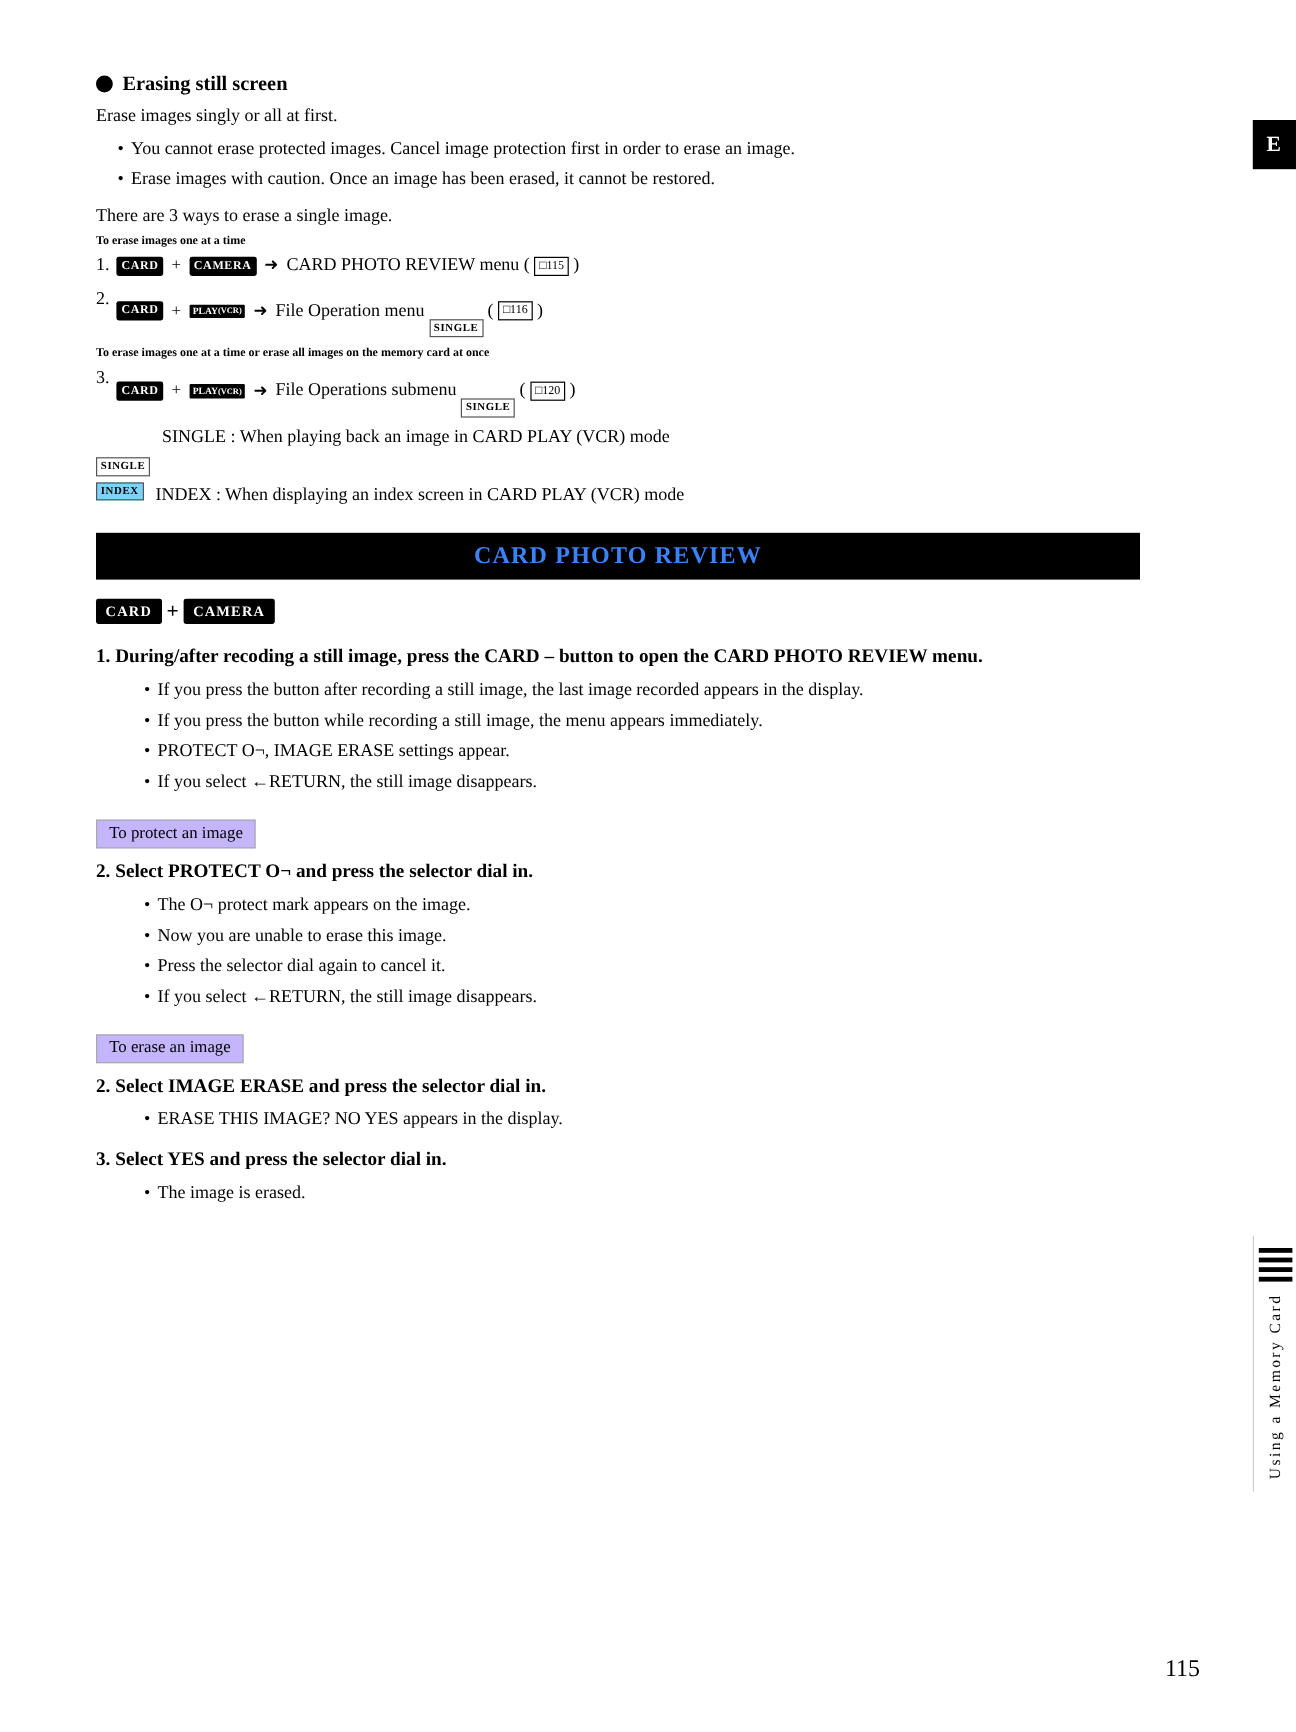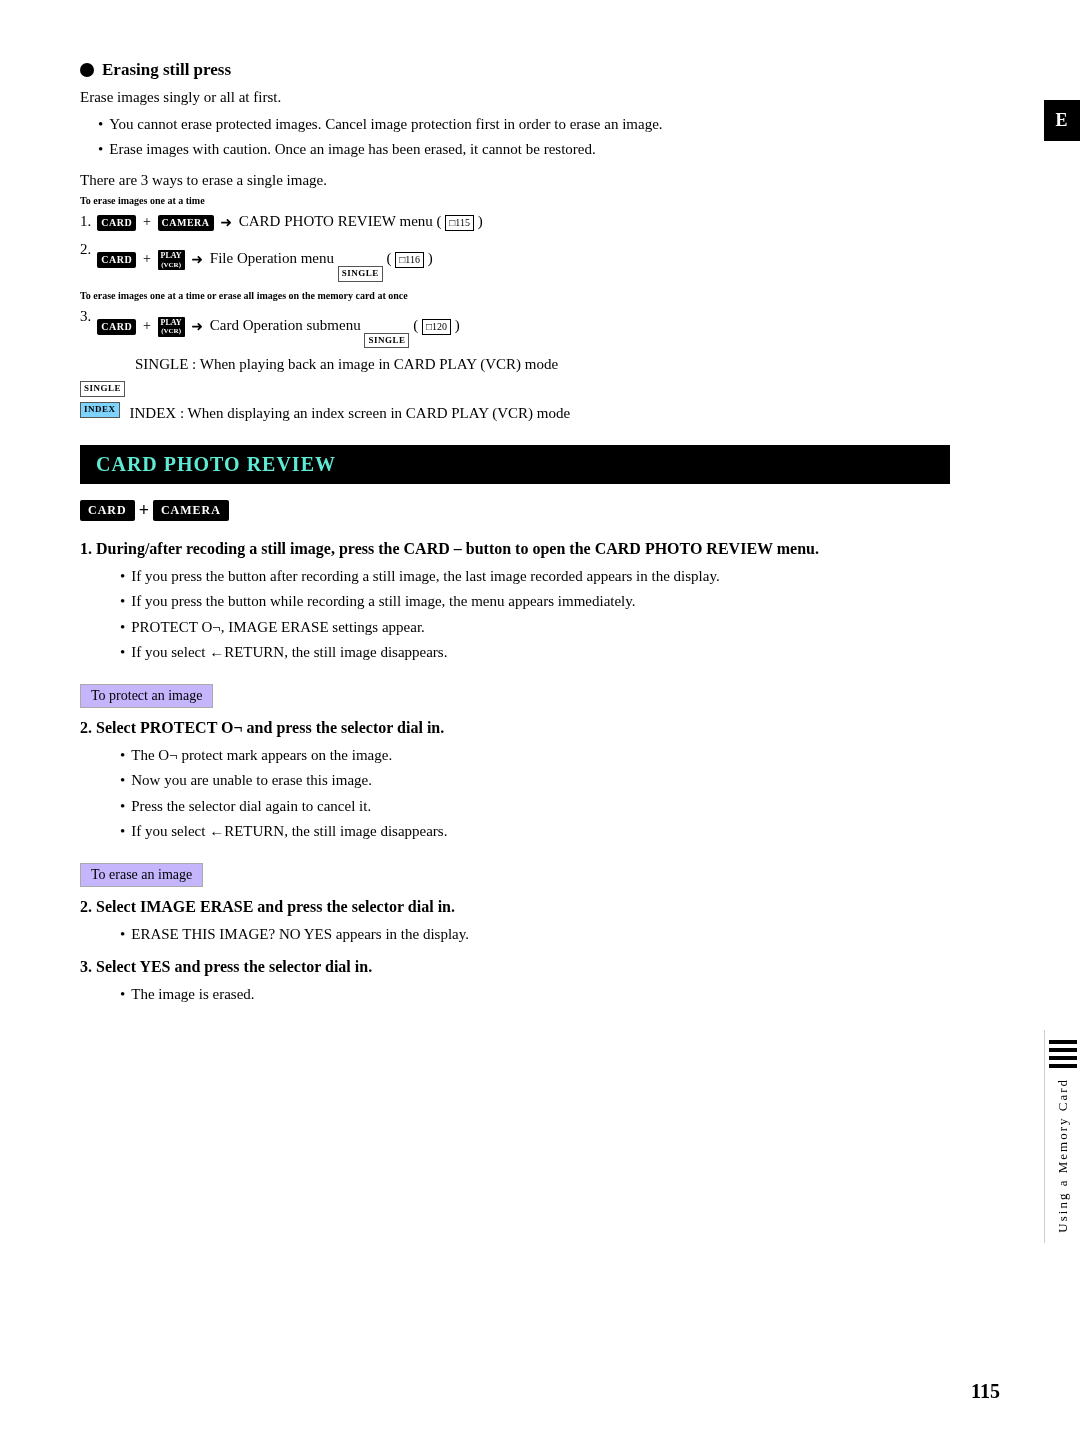--- a/index.html
+++ b/index.html
@@ -137,26 +137,27 @@
       font-size: 15px;
       line-height: 1.5;
     }
     .step-number {
       flex-shrink: 0;
       font-size: 15px;
     }
     
     .card-photo-review-header {
       background: #000;
-      color: #5eead4;
+      color: #3b82f6;
       font-weight: bold;
       font-size: 20px;
       padding: 8px 16px;
       margin: 20px 0 16px 0;
       letter-spacing: 1px;
+      text-align: center;
     }
     
     .badge-row {
       display: flex;
       align-items: center;
       gap: 4px;
       margin-bottom: 16px;
     }
     .badge-card-large {
       display: inline-flex;
@@ -194,21 +195,21 @@
       font-size: 14px;
       margin: 10px 0 8px 0;
       background: #c4b5fd;
     }
     
     .page-number {
       position: absolute;
       bottom: 40px;
       right: 80px;
       font-size: 20px;
-      font-weight: bold;
+      font-weight: normal;
     }
     
     .mt4 { margin-top: 4px; }
     .mt8 { margin-top: 8px; }
     .mb4 { margin-bottom: 4px; }
     
     .badge-single {
       display: inline-flex;
       align-items: center;
       justify-content: center;
@@ -233,21 +234,20 @@
       font-weight: bold;
       padding: 1px 3px;
       border: 1px solid #555;
       vertical-align: middle;
       letter-spacing: 0.5px;
       line-height: 1.3;
     }
     
     .badge-play-vcr {
       display: inline-flex;
-      flex-direction: column;
       align-items: center;
       justify-content: center;
       background: #000;
       color: #fff;
       font-size: 7px;
       font-weight: bold;
       padding: 1px 3px;
       border-radius: 1px;
       vertical-align: middle;
       line-height: 1.2;
@@ -293,21 +293,21 @@
       <div class="sidebar-line"></div>
       <div class="sidebar-line"></div>
     </div>
     <div class="sidebar-vertical-text">Using a Memory Card</div>
   </div>
 
   <div class="main-content">
 
     <div class="section-header">
       <span class="bullet-circle"></span>
-      <span class="section-title">Erasing still press</span>
+      <span class="section-title">Erasing still screen</span>
     </div>
 
     <p class="body-text">Erase images singly or all at first.</p>
 
     <div class="bullet-item">
       <span class="bullet-dot">•</span>
       <span>You cannot erase protected images. Cancel image protection first in order to erase an image.</span>
     </div>
     <div class="bullet-item">
       <span class="bullet-dot">•</span>
@@ -354,21 +354,21 @@
     <div class="step-row">
       <span class="step-number">3.</span>
       <span>
         <span class="badge">CARD</span>
         <span style="font-size:14px;margin:0 3px;">+</span>
         <span class="badge-play-vcr">
           <span class="badge-play-top">PLAY</span>
           <span class="badge-play-bot">(VCR)</span>
         </span>
         <span class="arrow-right">➜</span>
-        <span> Card Operation submenu </span>
+        <span> File Operations submenu </span>
         <span class="badge-single">SINGLE</span>
         <span> (</span>
         <span class="book-ref">□120</span>
         <span>)</span>
       </span>
     </div>
 
     <div class="step-row mt4">
       <span class="badge-single">SINGLE</span>
       <span style="margin-left:4px;font-size:15px;">SINGLE : When playing back an image in CARD PLAY (VCR) mode</span>

